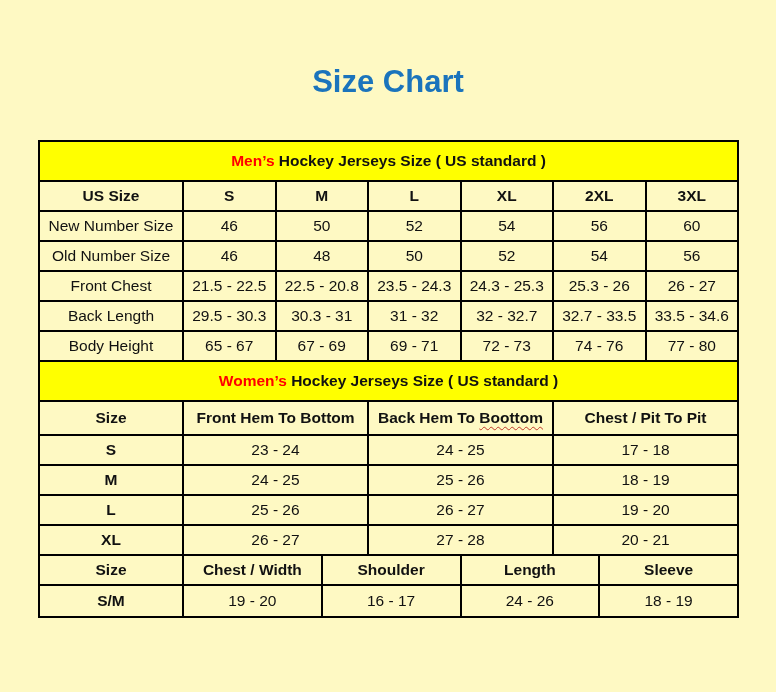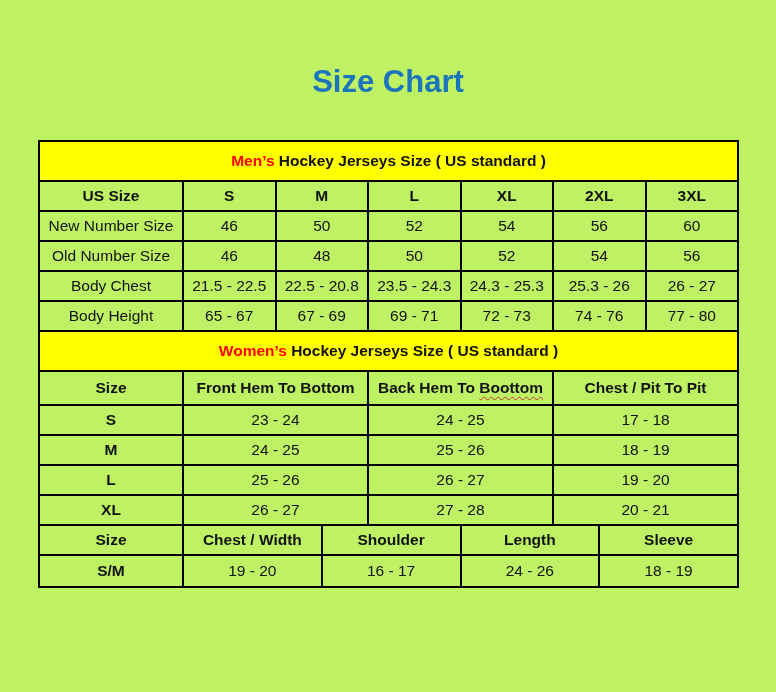--- a/index.html
+++ b/index.html
@@ -6,21 +6,21 @@
     margin: 0;
     padding: 0;
     background: #ffffff;
     font-family: "Liberation Sans", sans-serif;
     color: #111111;
   }
   .page {
     position: relative;
     width: 776px;
     height: 692px;
-    background: #bef264;
+    background: #fef9c3;
     overflow: hidden;
   }
   .title {
     position: absolute;
     top: 64px;
     left: 0;
     width: 776px;
     text-align: center;
     font-size: 31px;
     font-weight: bold;
@@ -118,27 +118,36 @@
       <tr class="data-row">
         <td>Old Number Size</td>
         <td>46</td>
         <td>48</td>
         <td>50</td>
         <td>52</td>
         <td>54</td>
         <td>56</td>
       </tr>
       <tr class="data-row">
-        <td>Body Chest</td>
+        <td>Front Chest</td>
         <td>21.5 - 22.5</td>
         <td>22.5 - 20.8</td>
         <td>23.5 - 24.3</td>
         <td>24.3 - 25.3</td>
         <td>25.3 - 26</td>
         <td>26 - 27</td>
+      </tr>
+      <tr class="data-row">
+        <td>Back Length</td>
+        <td>29.5 - 30.3</td>
+        <td>30.3 - 31</td>
+        <td>31 - 32</td>
+        <td>32 - 32.7</td>
+        <td>32.7 - 33.5</td>
+        <td>33.5 - 34.6</td>
       </tr>
       <tr class="data-row">
         <td>Body Height</td>
         <td>65 - 67</td>
         <td>67 - 69</td>
         <td>69 - 71</td>
         <td>72 - 73</td>
         <td>74 - 76</td>
         <td>77 - 80</td>
       </tr>

